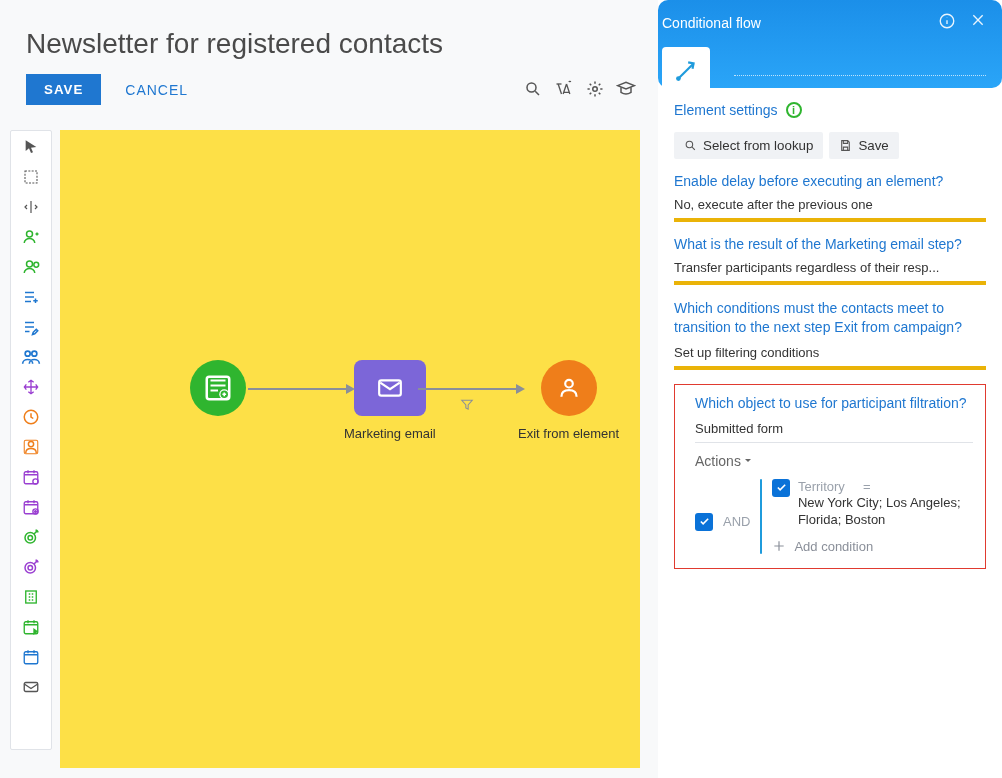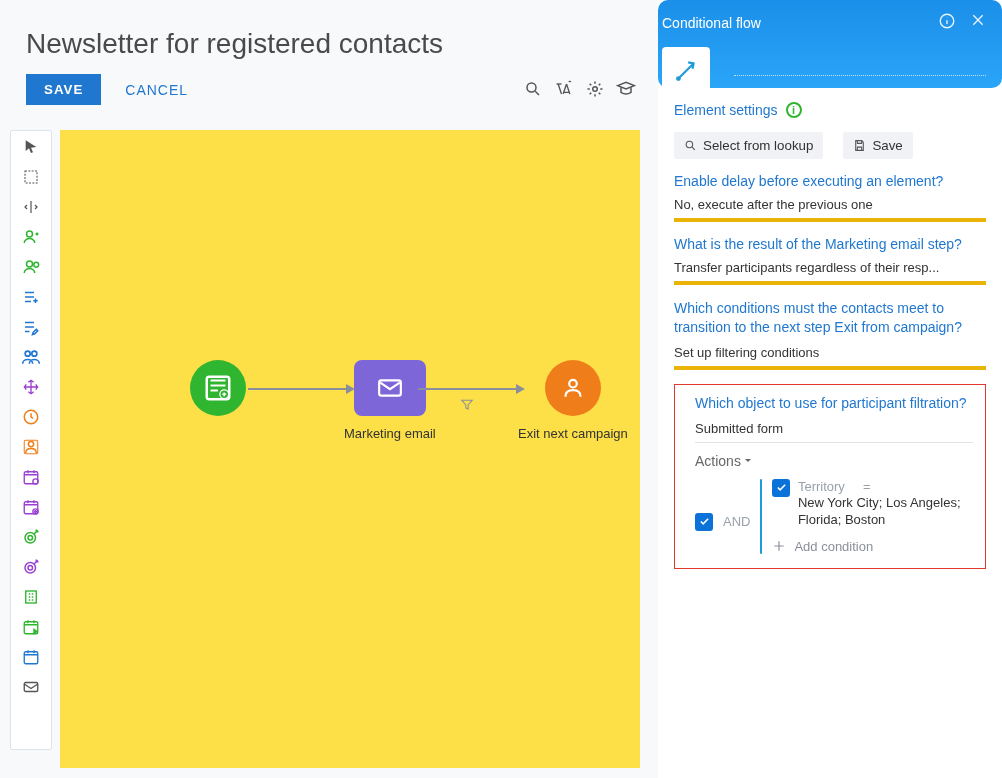--- a/index.html
+++ b/index.html
@@ -39,21 +39,21 @@
   .rp-header { height:88px; background: linear-gradient(180deg,#1b8fe9,#2aa5f8); color:#fff; padding:12px 16px 0 4px; position:relative;border-radius:10px; }
   .rp-header-top { display:flex; align-items:center; justify-content:space-between; font-size:14px; }
   .rp-header-icons { display:flex; gap:14px; }
   .rp-header-icons span { cursor:pointer; opacity:.9; }
   .rp-icon-box { margin-top:14px; width:48px; height:48px; border-radius:4px; background:#fff; display:flex; align-items:center; justify-content:center; }
   .rp-title-input { position:absolute; left:76px; top:52px; right:16px; height:24px; border:none; border-bottom:1px dotted rgba(255,255,255,.7); background:transparent; color:#fff; }
 
   .rp-body { padding: 14px 16px 10px 16px; overflow:auto; display:flex; flex-direction:column; gap:14px; }
   .section-title { color:#1f77d0; font-size:14px; display:flex; align-items:center; gap:8px; }
   .info-badge { width:16px; height:16px; border:2px solid #2fb52f; border-radius:50%; display:inline-flex; align-items:center; justify-content:center; color:#2fb52f; font-size:11px; font-weight:700; }
-  .btn-row { display:flex; gap:20px; }
+  .btn-row { display:flex; gap:6px; }
   .btn-light { background:#f0f2f5; border: none; padding:6px 10px; display:flex; align-items:center; gap:6px; color:#333; cursor:pointer; border-radius:2px; }
   .field { border-bottom:4px solid #eab308; padding-bottom:6px; color:#333; white-space:nowrap; overflow:hidden; text-overflow:ellipsis; }
   .block { display:flex; flex-direction:column; gap:8px; }
 
   .hl-box { border:1.5px solid #e03a2f; padding:10px 12px 14px 20px; display:flex; flex-direction:column; gap:10px; }
   .actions-dd { color:#666; font-size:14px; display:flex; align-items:center; gap:2px; cursor:pointer; }
   .filter-grid { display:flex; align-items:flex-start; gap:10px; }
   .and-col { display:flex; align-items:center; gap:10px; margin-top:34px; }
   .chk { width:18px; height:18px; background:#0a72d8; border-radius:3px; display:inline-flex; align-items:center; justify-content:center; color:#fff; }
   .and-label { color:#9aa1ab; font-size:13px; }
@@ -247,21 +247,21 @@
     </div>
     <div class="node-label">Marketing email</div>
   </div>
   <div class="node node-exit" style="left:458px; top:230px;">
     <div class="circle">
       <svg width="26" height="26" viewBox="0 0 24 24" fill="none" stroke="#fff" stroke-width="2">
           <circle cx="12" cy="8" r="3.5"></circle>
           <path d="M5 20c0-4 3-6 7-6s7 2 7 6"></path>
         </svg>
     </div>
-    <div class="node-label">Exit next campaign</div>
+    <div class="node-label">Exit from element</div>
   </div>
 
   <div class="arrow-line" style="left:188px; top:258px; width:100px;"></div>
   <div class="arrow-head" style="left:286px; top:253.5px;"></div>
   <div class="arrow-line" style="left:358px; top:258px; width:100px;"></div>
   <div class="arrow-head" style="left:456px; top:253.5px;"></div>
   <div class="funnel" style="left:400px; top:268px;">
     <svg width="14" height="14" viewBox="0 0 24 24" fill="none" stroke="#8a8f99" stroke-width="1.8">
         <path d="M3 4h18l-7 8v7l-4-2v-5z"></path>
       </svg>

